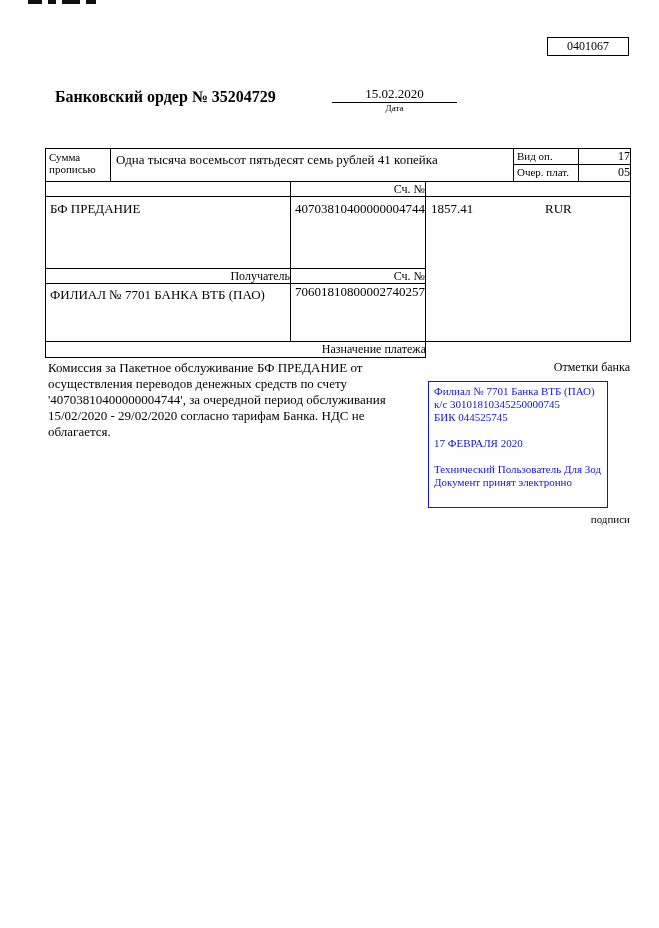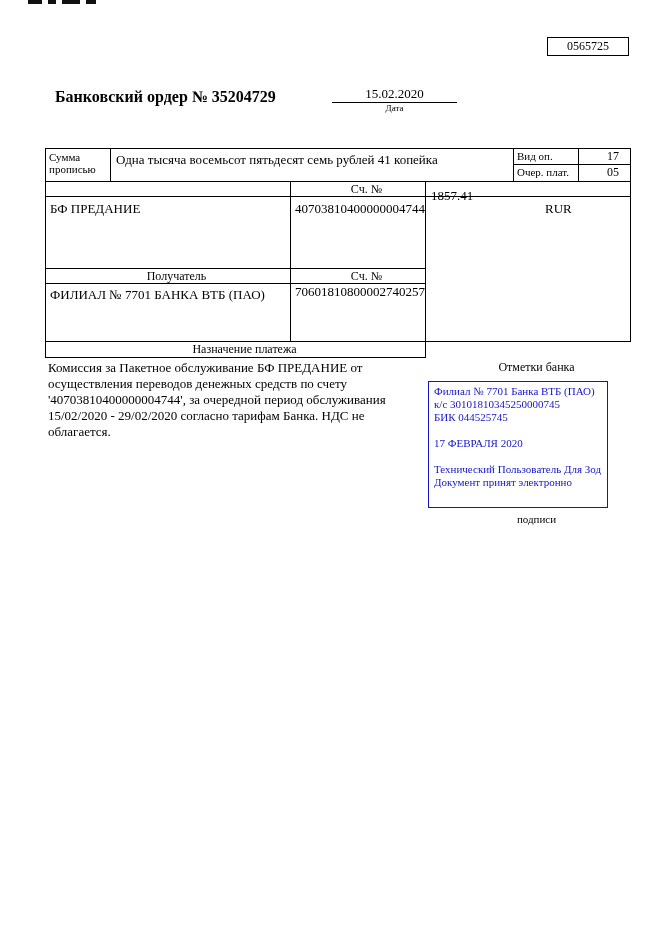--- a/index.html
+++ b/index.html
@@ -10,21 +10,21 @@
     margin: 0 auto;
     background: #ffffff;
     font-family: "Liberation Serif", serif;
     color: #000;
     overflow: hidden;
   }
   .hline { position: absolute; height: 1px; background: #000; }
   .vline { position: absolute; width: 1px; background: #000; }
   .txt   { position: absolute; white-space: nowrap; }
   .wrap  { position: absolute; white-space: normal; }
-  .center{ text-align: center; margin-left: 9px; }
+  .center{ text-align: right; }
   .fs11 { font-size: 11px; line-height: 12px; }
   .fs12 { font-size: 12px; line-height: 13px; }
   .fs13 { font-size: 13px; line-height: 16px; }
   .bold { font-weight: bold; }
   .formcode-box {
     position: absolute; left: 547px; top: 37px; width: 80px; height: 17px;
     border: 1px solid #000; font-size: 12px; line-height: 17px; text-align: center;
   }
   .date-block { position: absolute; left: 332px; top: 86px; width: 125px; text-align: center; }
   .date-value { font-size: 13px; line-height: 15px; border-bottom: 1px solid #000; padding: 0 4px 1px 4px; display: block; }
@@ -42,21 +42,21 @@
 </style>
 </head>
 <body>
 
 <div class="page">
 
   <div class="artifact">
     <span style="width:14px"></span><span style="width:8px"></span><span style="width:18px"></span><span style="width:10px"></span>
   </div>
 
-  <div class="formcode-box">0565725</div>
+  <div class="formcode-box">0401067</div>
 
   <div class="txt bold" style="left:55px; top:88px; font-size:16px;">Банковский ордер № 35204729</div>
 
   <div class="date-block">
     <span class="date-value">15.02.2020</span>
     <span class="date-label">Дата</span>
   </div>
 
   <div class="hline" style="left:45px;  top:148px; width:586px;"></div>
   <div class="hline" style="left:513px; top:164px; width:118px;"></div>
@@ -80,21 +80,21 @@
 
   <div class="txt fs11" style="left:517px; top:150px;">Вид оп.</div>
   <div class="txt fs12 center" style="left:578px; top:150px; width:52px;">17</div>
   <div class="txt fs11" style="left:517px; top:166px;">Очер. плат.</div>
   <div class="txt fs12 center" style="left:578px; top:166px; width:52px;">05</div>
 
   <div class="txt fs12 center" style="left:290px; top:183px; width:135px;">Сч. №</div>
 
   <div class="txt fs13" style="left:50px; top:201px;">БФ ПРЕДАНИЕ</div>
   <div class="txt fs13" style="left:295px; top:201px;">40703810400000004744</div>
-  <div class="txt fs13" style="left:431px; top:188px;">1857.41</div>
+  <div class="txt fs13" style="left:431px; top:201px;">1857.41</div>
   <div class="txt fs13" style="left:545px; top:201px;">RUR</div>
 
   <div class="txt fs12 center" style="left:45px; top:270px; width:245px;">Получатель</div>
   <div class="txt fs12 center" style="left:290px; top:270px; width:135px;">Сч. №</div>
 
   <div class="txt fs13" style="left:50px; top:287px;">ФИЛИАЛ № 7701 БАНКА ВТБ (ПАО)</div>
   <div class="txt fs13" style="left:295px; top:284px;">70601810800002740257</div>
 
   <div class="txt fs12 center" style="left:45px; top:343px; width:381px;">Назначение платежа</div>
   <div class="wrap fs13" style="left:48px; top:360px; width:378px;">Комиссия за Пакетное обслуживание БФ ПРЕДАНИЕ от осуществления переводов денежных средств по счету '40703810400000004744', за очередной период обслуживания 15/02/2020 - 29/02/2020 согласно тарифам Банка. НДС не облагается.</div>

